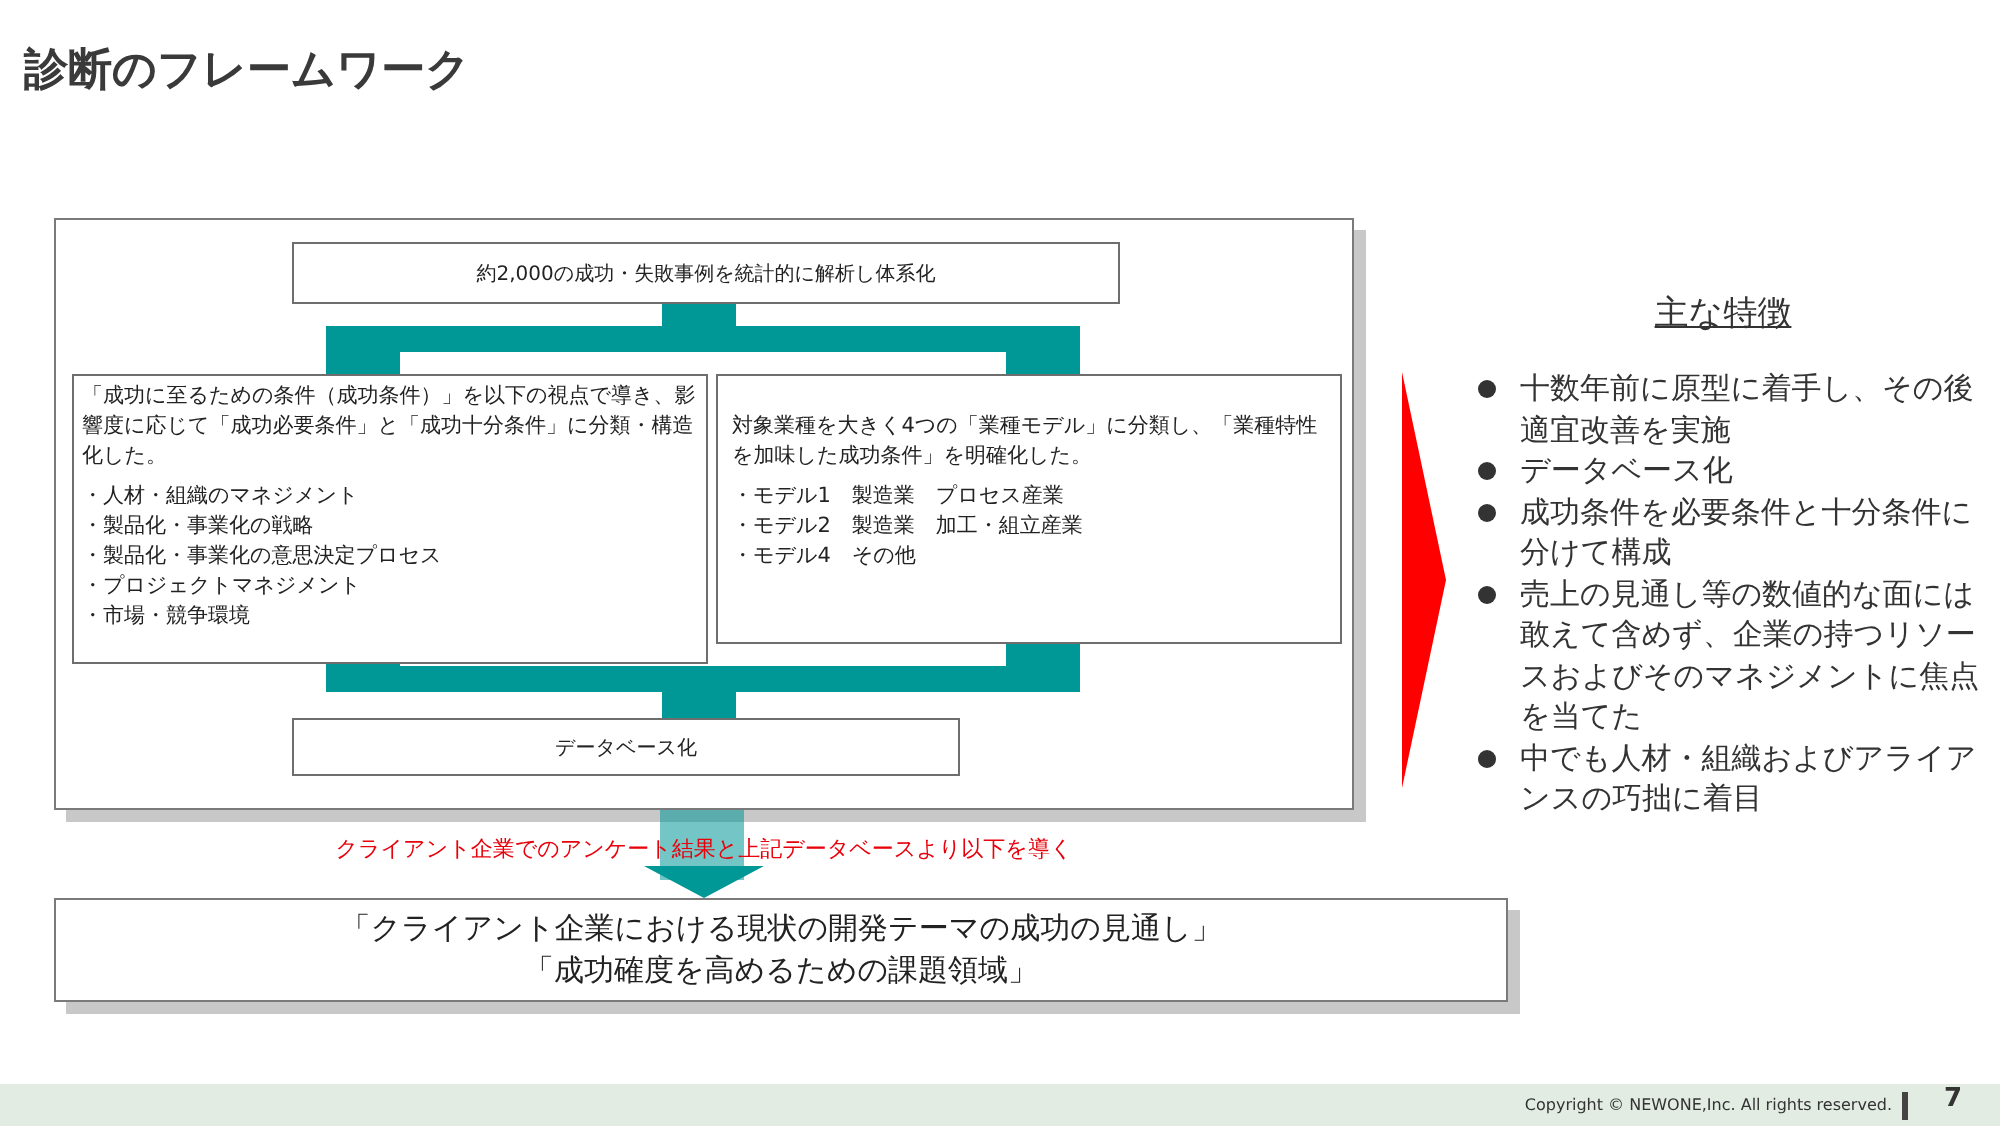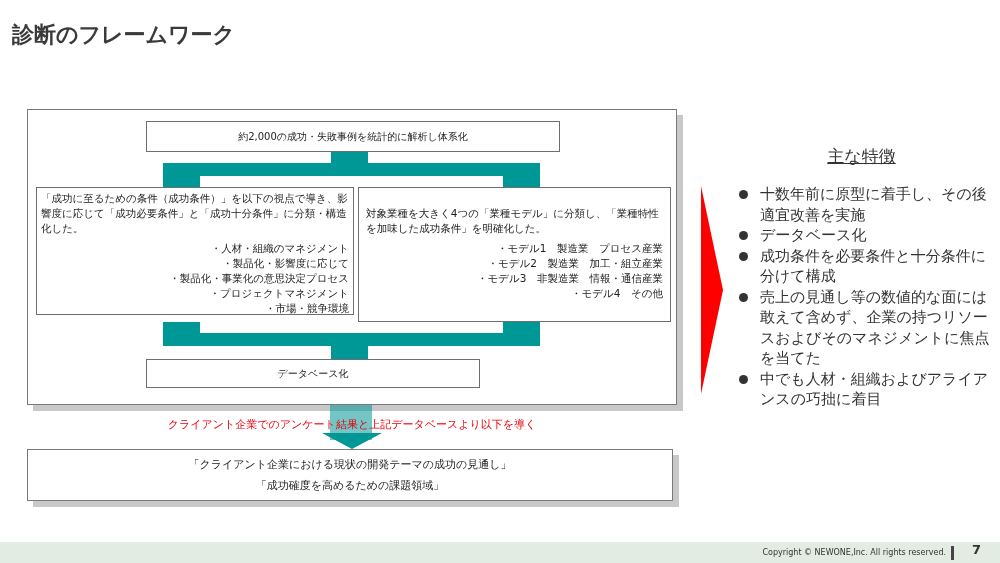--- a/index.html
+++ b/index.html
@@ -10,28 +10,28 @@
 
   .outer-box { position: absolute; left: 27px; top: 109px; width: 650px; height: 296px; background: #fff; border: 1.5px solid #7a7a7a; box-shadow: 6px 6px 0 #c8c8c8; }
 
   .box { position: absolute; background: #fff; border: 1px solid #6e6e6e; }
   .box-center { display: flex; align-items: center; justify-content: center; font-size: 10px; color: #222; }
 
   .teal { position: absolute; background: #009896; }
 
   .text-block { font-size: 10.5px; line-height: 15px; color: #222; }
   .text-block .intro { margin-bottom: 5px; }
-  .text-block .list-item { white-space: nowrap; text-align: right; }
+  .text-block .list-item { white-space: nowrap; }
 
   .red-caption { position: absolute; left: 0; width: 704px; top: 417px; text-align: center; font-size: 11px; color: #e8000b; }
 
   .arrow-overlay { position: absolute; left: 330px; top: 405px; width: 42px; height: 35px; background: rgba(0,152,150,0.55); }
   .arrow-head { position: absolute; left: 322px; top: 433px; width: 0; height: 0; border-left: 30px solid transparent; border-right: 30px solid transparent; border-top: 16px solid #009896; }
 
-  .bottom-box { position: absolute; left: 27px; top: 449px; width: 646px; height: 52px; background: #fff; border: 1.5px solid #7a7a7a; box-shadow: 6px 6px 0 #c8c8c8; display: flex; flex-direction: column; align-items: center; justify-content: center; font-size: 11px; line-height: 21px; color: #222; }
+  .bottom-box { position: absolute; left: 27px; top: 449px; width: 727px; height: 52px; background: #fff; border: 1.5px solid #7a7a7a; box-shadow: 6px 6px 0 #c8c8c8; display: flex; flex-direction: column; align-items: center; justify-content: center; font-size: 15px; line-height: 21px; color: #222; }
 
   .red-triangle { position: absolute; left: 701px; top: 186px; width: 0; height: 207px; border-top: 104px solid transparent; border-bottom: 104px solid transparent; border-left: 22px solid #ff0000; }
 
   .features { position: absolute; left: 738px; top: 145px; width: 255px; }
   .features-title { text-align: center; font-size: 17px; color: #333; text-decoration: underline; margin-left: -8px; margin-bottom: 16px; }
   .features-list { list-style: none; }
   .features-list li { position: relative; padding-left: 22px; font-size: 15px; line-height: 20.5px; color: #333; }
   .features-list li .bullet { position: absolute; left: 1px; top: 6px; width: 9px; height: 9px; border-radius: 50%; background: #333; }
 
   .footer { position: absolute; left: 0; top: 542px; width: 1000px; height: 21px; background: #e2ece2; }
@@ -53,34 +53,33 @@
 
 <div class="teal" style="left:163px; top:322px; width:37px; height:12px;"></div>
 <div class="teal" style="left:503px; top:322px; width:37px; height:12px;"></div>
 <div class="teal" style="left:163px; top:333px; width:377px; height:13px;"></div>
 <div class="teal" style="left:331px; top:345px; width:37px; height:15px;"></div>
 
 <div class="box box-center" style="left:146px; top:121px; width:414px; height:31px;">
   <span>約2,000の成功・失敗事例を統計的に解析し体系化</span>
 </div>
 
-<div class="box text-block" style="left:36px; top:187px; width:318px; height:128px; padding:3px 4px;">
+<div class="box text-block" style="left:36px; top:187px; width:318px; height:145px; padding:3px 4px;">
   <div class="intro">「成功に至るための条件（成功条件）」を以下の視点で導き、影響度に応じて「成功必要条件」と「成功十分条件」に分類・構造化した。</div>
   <div class="list-item">・人材・組織のマネジメント</div>
-  <div class="list-item">・製品化・影響度に応じて</div>
+  <div class="list-item">・製品化・事業化の戦略</div>
   <div class="list-item">・製品化・事業化の意思決定プロセス</div>
   <div class="list-item">・プロジェクトマネジメント</div>
   <div class="list-item">・市場・競争環境</div>
 </div>
 
 <div class="box text-block" style="left:358px; top:187px; width:313px; height:135px; padding:18px 7px 4px 7px;">
   <div class="intro">対象業種を大きく4つの「業種モデル」に分類し、「業種特性を加味した成功条件」を明確化した。</div>
   <div class="list-item">・モデル1　製造業　プロセス産業</div>
   <div class="list-item">・モデル2　製造業　加工・組立産業</div>
-  <div class="list-item">・モデル3　非製造業　情報・通信産業</div>
   <div class="list-item">・モデル4　その他</div>
 </div>
 
 <div class="box box-center" style="left:146px; top:359px; width:334px; height:29px;">
   <span>データベース化</span>
 </div>
 
 <div class="arrow-overlay"></div>
 <div class="arrow-head"></div>
 

